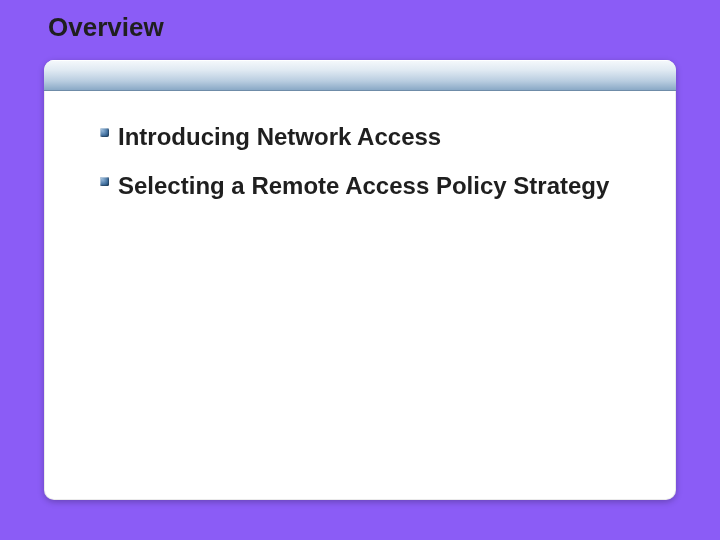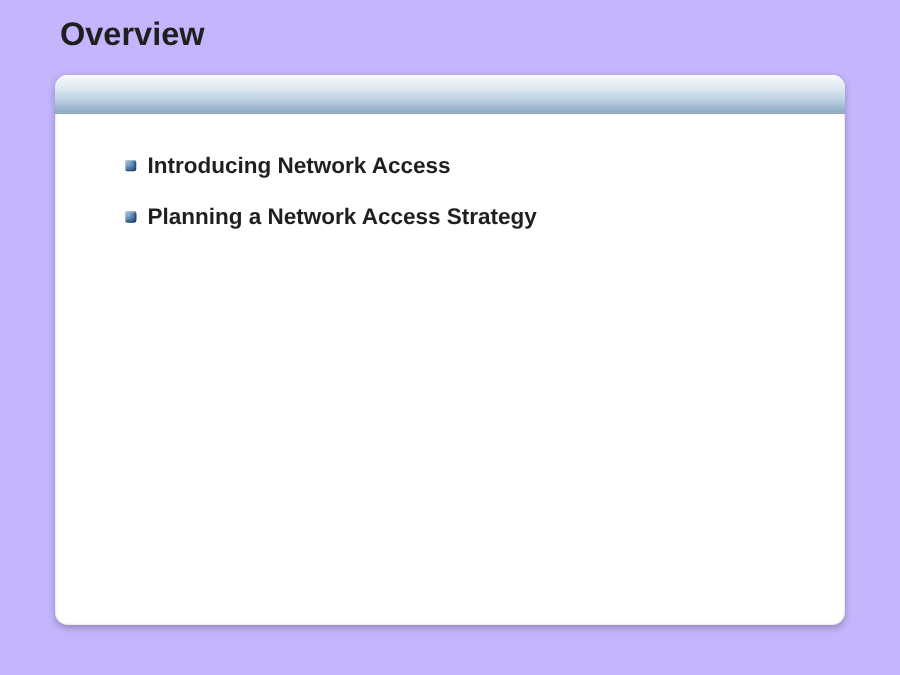--- a/index.html
+++ b/index.html
@@ -8,21 +8,21 @@
     width: 720px;
     height: 540px;
     background: #ffffff;
     font-family: Arial, Helvetica, sans-serif;
     overflow: hidden;
   }
   .slide {
     position: relative;
     width: 720px;
     height: 540px;
-    background: #c4b5fd;
+    background: #8b5cf6;
   }
   .title {
     position: absolute;
     left: 48px;
     top: 12px;
     font-size: 26px;
     font-weight: bold;
     color: #1f1f1f;
   }
   .panel {
@@ -52,21 +52,21 @@
   }
   .bullet-list {
     list-style: none;
     margin: 0;
     padding: 0;
   }
   .bullet-item {
     position: relative;
     padding: 0 0 0 18px;
     margin: 0 0 18px 0;
-    font-size: 18px;
+    font-size: 24px;
     font-weight: bold;
     color: #1f1f1f;
     line-height: 1.3;
   }
   .bullet-icon {
     position: absolute;
     left: 0;
     top: 7px;
     width: 9px;
     height: 9px;
@@ -87,18 +87,18 @@
       <ul class="bullet-list">
         <li class="bullet-item">
           <span class="bullet-icon"></span>
           <span>Introducing Network Access</span>
         </li>
         <li class="bullet-item">
           <span class="bullet-icon"></span>
         </li>
         <li class="bullet-item">
           <span class="bullet-icon"></span>
-          <span>Planning a Network Access Strategy</span>
+          <span>Selecting a Remote Access Policy Strategy</span>
         </li>
       </ul>
     </div>
   </div>
 </div>
 
 </body></html>

